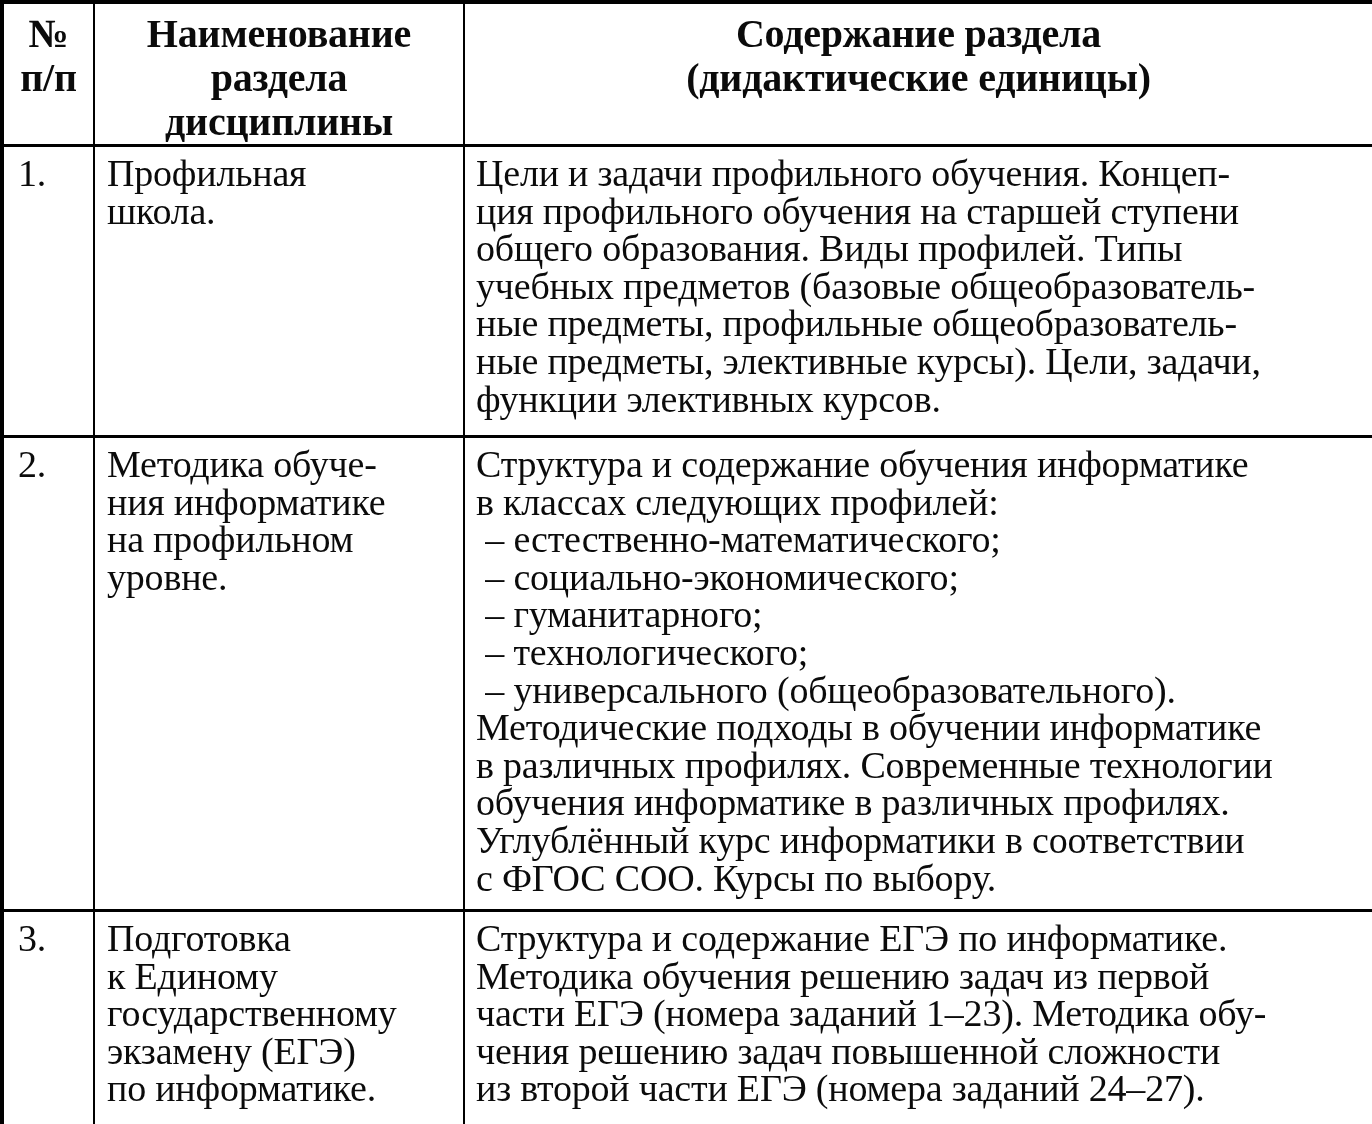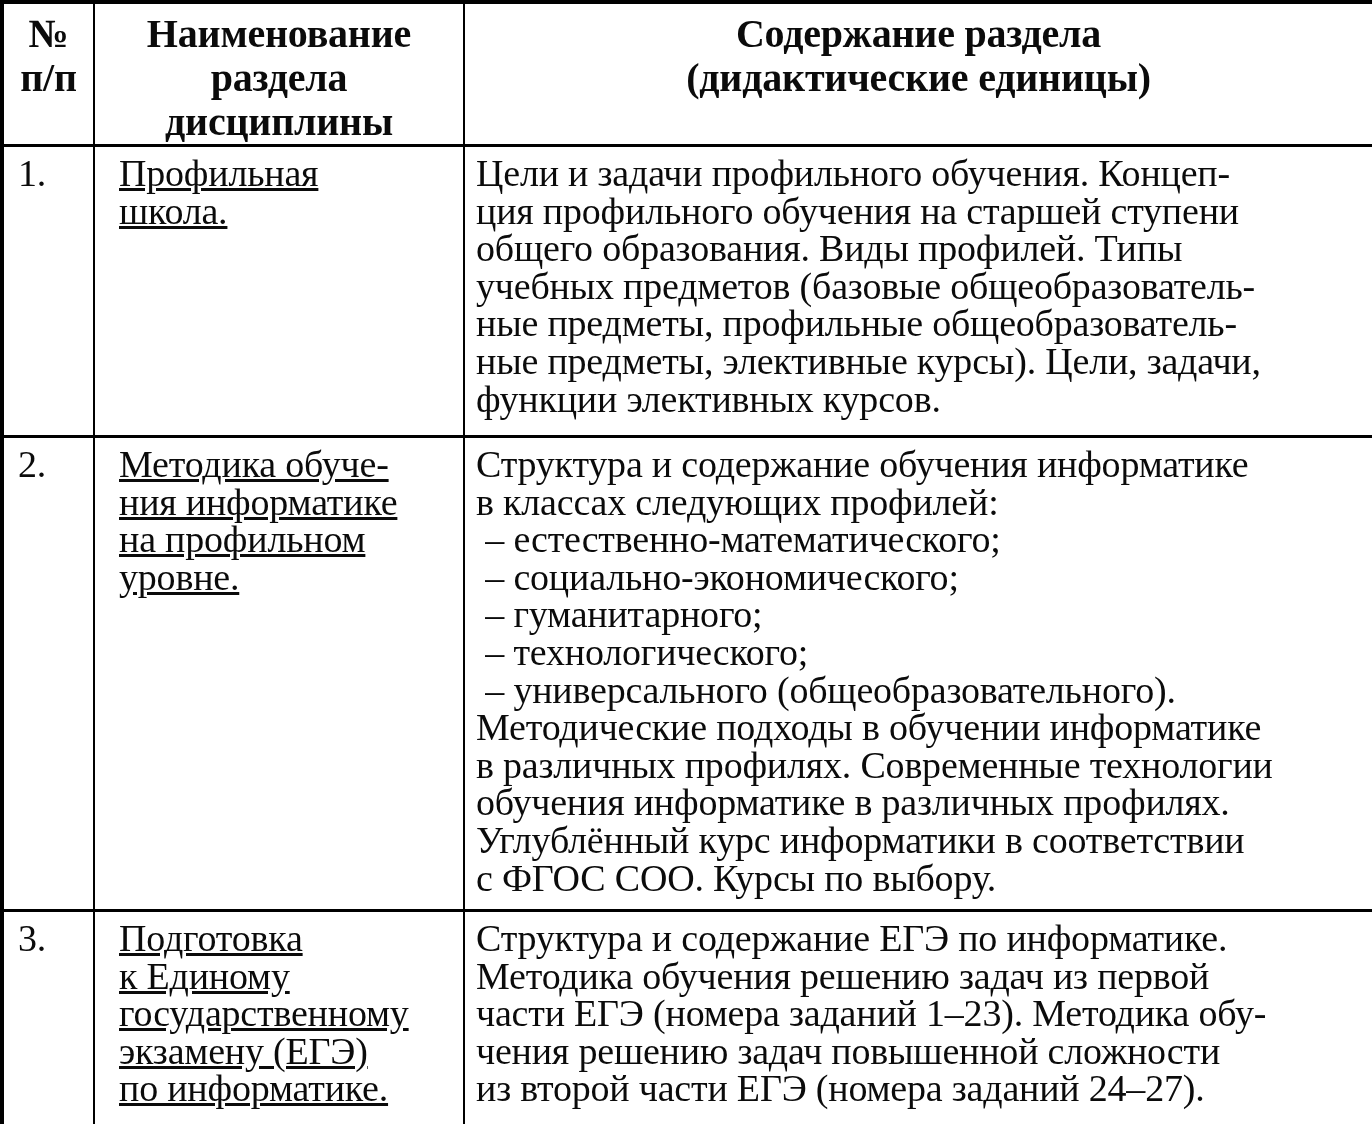--- a/index.html
+++ b/index.html
@@ -40,21 +40,21 @@
     line-height: 44px;
     text-align: center;
     padding: 8px 4px 0 4px;
   }
   td {
     font-size: 38px;
     line-height: 37.6px;
     text-align: left;
   }
   td.num-cell     { padding: 8px 4px 0 14px; }
-  td.name-cell    { padding: 8px 6px 0 24px; text-decoration: underline; }
+  td.name-cell    { padding: 8px 6px 0 12px; }
   td.content-cell { padding: 8px 8px 0 11px; }
 </style>
 </head>
 <body>
 
 <table class="doc-table">
   <colgroup>
     <col style="width:92px">
     <col style="width:370px">
     <col style="width:910px">

